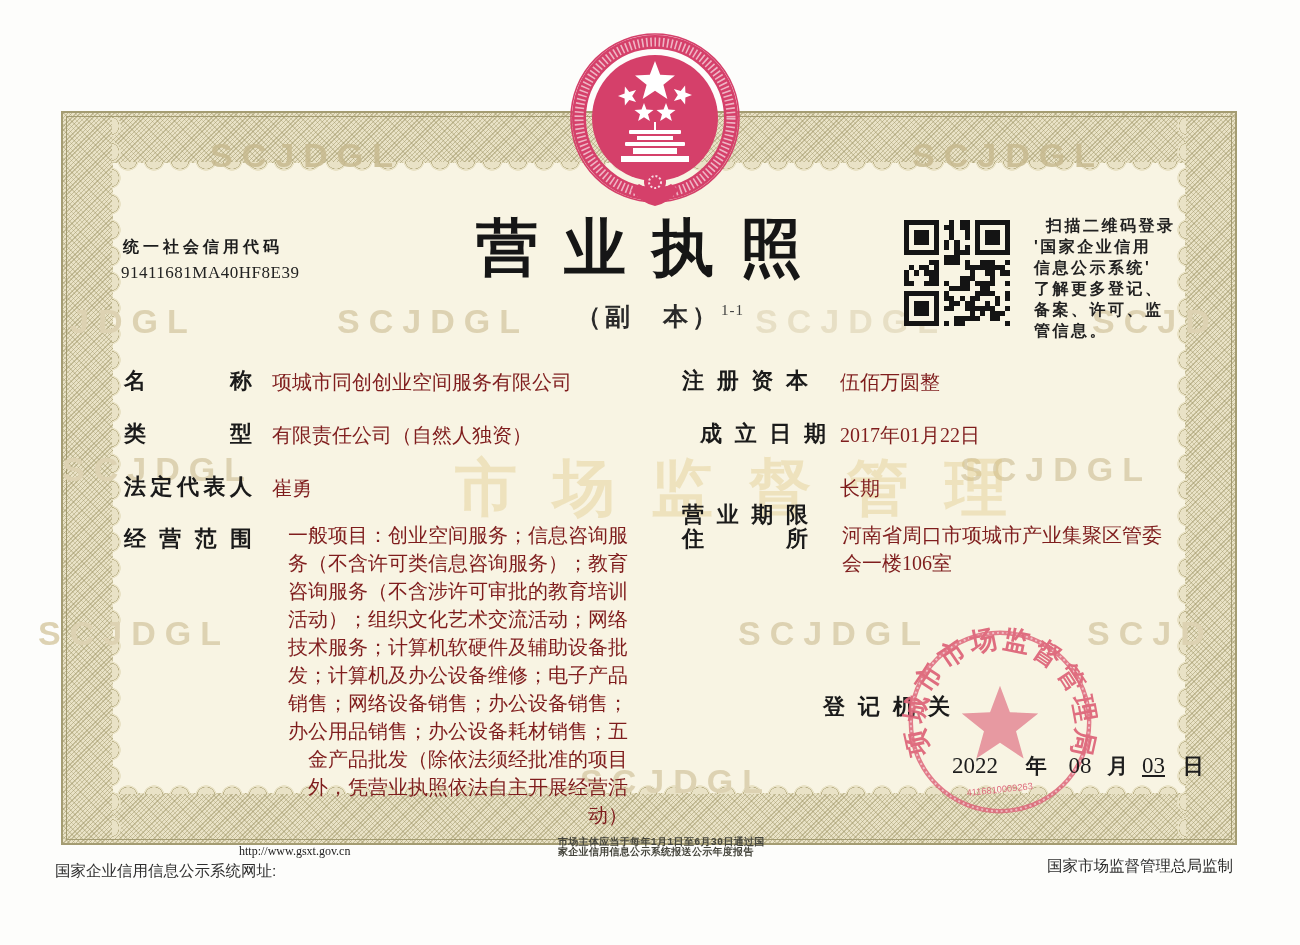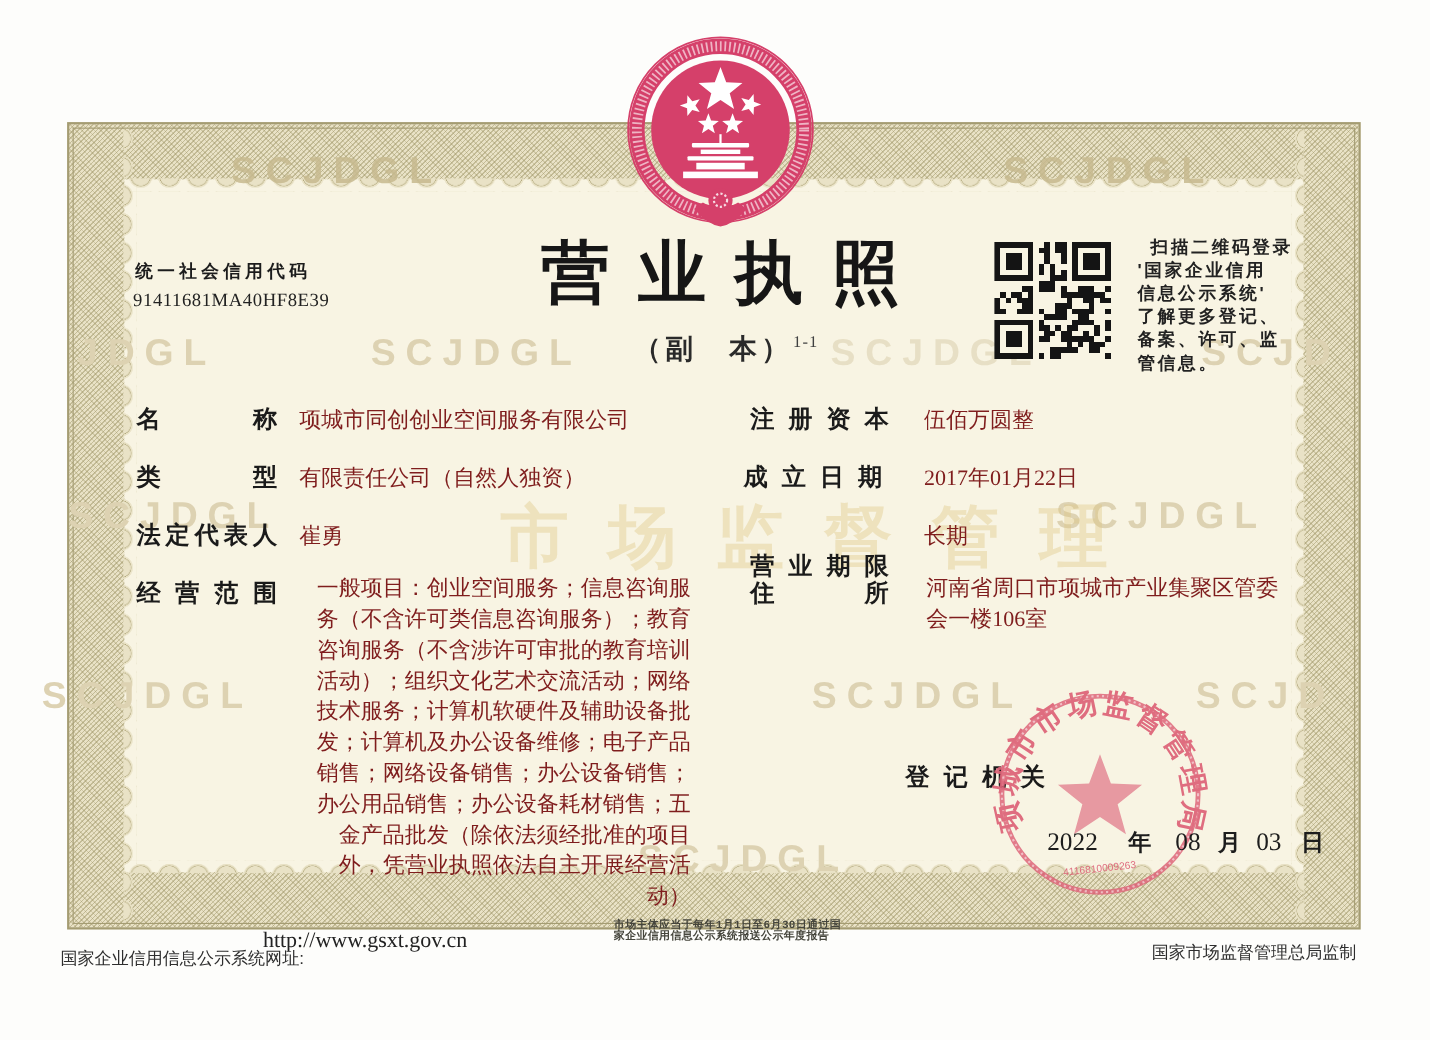--- a/index.html
+++ b/index.html
@@ -49,21 +49,21 @@
       letter-spacing:1px;vertical-align:10px;color:#404040;}
   .qrnote{font-size:16px;font-weight:600;line-height:21px;letter-spacing:2.5px;color:#222;}
   .flabel{font-size:22px;font-weight:700;color:#1a1a1a;text-align:justify;
       text-align-last:justify;white-space:normal;}
   .fvalue{font-family:"Liberation Serif",serif;font-size:20px;color:#7f1d1d;line-height:28px;}
   .scope{width:356px;}
   .addr{width:336px;}
   .datefont{font-family:"Liberation Serif",serif;font-size:23px;color:#1d1d1d;z-index:7;}
   .datefont .cjk{font-family:"Liberation Sans",sans-serif;font-size:21px;font-weight:700;}
   .footer-small{font-size:15.5px;color:#2e2e2e;}
-  .footer-url{font-family:"Liberation Serif",serif;font-size:20px;color:#222;}
+  .footer-url{font-family:"Liberation Serif",serif;font-size:12px;color:#222;}
   .footer-notice{font-size:10px;font-weight:700;line-height:10px;color:#45453c;letter-spacing:.3px;}
   svg{display:block;}
 </style>
 </head>
 <body>
 
 <div class="abs paper"></div>
 <div class="abs band band-top"></div>
 <div class="abs band band-bottom"></div>
 <div class="abs band band-left"></div>
@@ -110,21 +110,21 @@
     </g>
     <circle cx="88" cy="152" r="11" fill="#d5406a"></circle>
     <circle cx="88" cy="152" r="6" fill="none" stroke="#f7dbe3" stroke-width="2" stroke-dasharray="2 2"></circle>
     <path d="M64,160 Q76,174 88,176 Q100,174 112,160 L104,154 Q88,164 72,154 Z" fill="#d5406a"></path>
   </svg>
 </div>
 
 <div class="abs z5 code-label" style="left:123px;top:237px;">统一社会信用代码</div>
 <div class="abs z5 code-val" style="left:121px;top:263px;">91411681MA40HF8E39</div>
 
-<div class="abs z5 title" style="left:492px;top:206px;font-family:Liberation Serif, serif;">营业执照</div>
+<div class="abs z5 title" style="left:476px;top:206px;font-family:Liberation Serif, serif;">营业执照</div>
 <div class="abs z5" style="left:430px;top:300px;width:460px;text-align:center;">
   <span class="subtitle">（副　本）</span><span class="copyno">1-1</span>
 </div>
 
 <div class="abs z5" style="left:904px;top:217px;width:106px;height:112px;">
   <svg viewBox="0 0 21 21" width="106" height="112" shape-rendering="crispEdges">
     <g id="qr-modules" fill="#141414">
         <rect x="9" y="0" width="1" height="1"></rect>
         <rect x="11" y="0" width="1" height="1"></rect>
         <rect x="12" y="0" width="1" height="1"></rect>
@@ -279,21 +279,21 @@
 
 <div class="abs z5 flabel" style="left:124px;top:472px;width:128px;">法定代表人</div>
 <div class="abs z5 fvalue" style="left:272px;top:474px;">崔勇</div>
 
 <div class="abs z5 flabel" style="left:124px;top:524px;width:128px;">经营范围</div>
 <div class="abs z5 fvalue scope" style="left:272px;top:521px;text-align:right;">一般项目：创业空间服务；信息咨询服务（不含许可类信息咨询服务）；教育咨询服务（不含涉许可审批的教育培训活动）；组织文化艺术交流活动；网络技术服务；计算机软硬件及辅助设备批发；计算机及办公设备维修；电子产品销售；网络设备销售；办公设备销售；办公用品销售；办公设备耗材销售；五金产品批发（除依法须经批准的项目外，凭营业执照依法自主开展经营活动）</div>
 
 <div class="abs z5 flabel" style="left:682px;top:366px;width:126px;">注册资本</div>
 <div class="abs z5 fvalue" style="left:840px;top:368px;">伍佰万圆整</div>
 
-<div class="abs z5 flabel" style="left:676px;top:419px;width:126px;">成立日期</div>
+<div class="abs z5 flabel" style="left:700px;top:419px;width:126px;">成立日期</div>
 <div class="abs z5 fvalue" style="left:840px;top:421px;">2017年01月22日</div>
 
 <div class="abs z5 flabel" style="left:682px;top:500px;width:126px;">营业期限</div>
 <div class="abs z5 fvalue" style="left:840px;top:474px;">长期</div>
 
 <div class="abs z5 flabel" style="left:682px;top:524px;width:126px;">住所</div>
 <div class="abs z5 fvalue addr" style="left:842px;top:521px;">河南省周口市项城市产业集聚区管委会一楼106室</div>
 
 <div class="abs z5 flabel" style="left:823px;top:692px;width:127px;">登记机关</div>
 
@@ -310,21 +310,21 @@
     </text>
     <text x="100" y="172" text-anchor="middle" font-size="9.5" fill="#dd6277" font-family="Liberation Sans,sans-serif" transform="rotate(-6 100 172)">4116810009263</text>
   </svg>
 </div>
 
 <div class="abs datefont" style="left:952px;top:752px;z-index:7;">
   <span>2022</span>
   <span class="cjk" style="margin-left:22px;">年</span>
   <span style="margin-left:16px;">08</span>
   <span class="cjk" style="margin-left:10px;">月</span>
-  <span style="margin-left:8px;">03</span>
+  <span style="margin-left:8px;text-decoration:underline;">03</span>
   <span class="cjk" style="margin-left:12px;">日</span>
 </div>
 
 <div class="abs footer-url" style="left:239px;top:844px;z-index:5;">http://www.gsxt.gov.cn</div>
 <div class="abs footer-small" style="left:55px;top:861px;z-index:5;">国家企业信用信息公示系统网址:</div>
 
 <div class="abs footer-notice" style="left:558px;top:838px;z-index:5;font-family:Liberation Mono, monospace;">
   <div>市场主体应当于每年1月1日至6月30日通过国</div>
   <div>家企业信用信息公示系统报送公示年度报告</div>
 </div>

